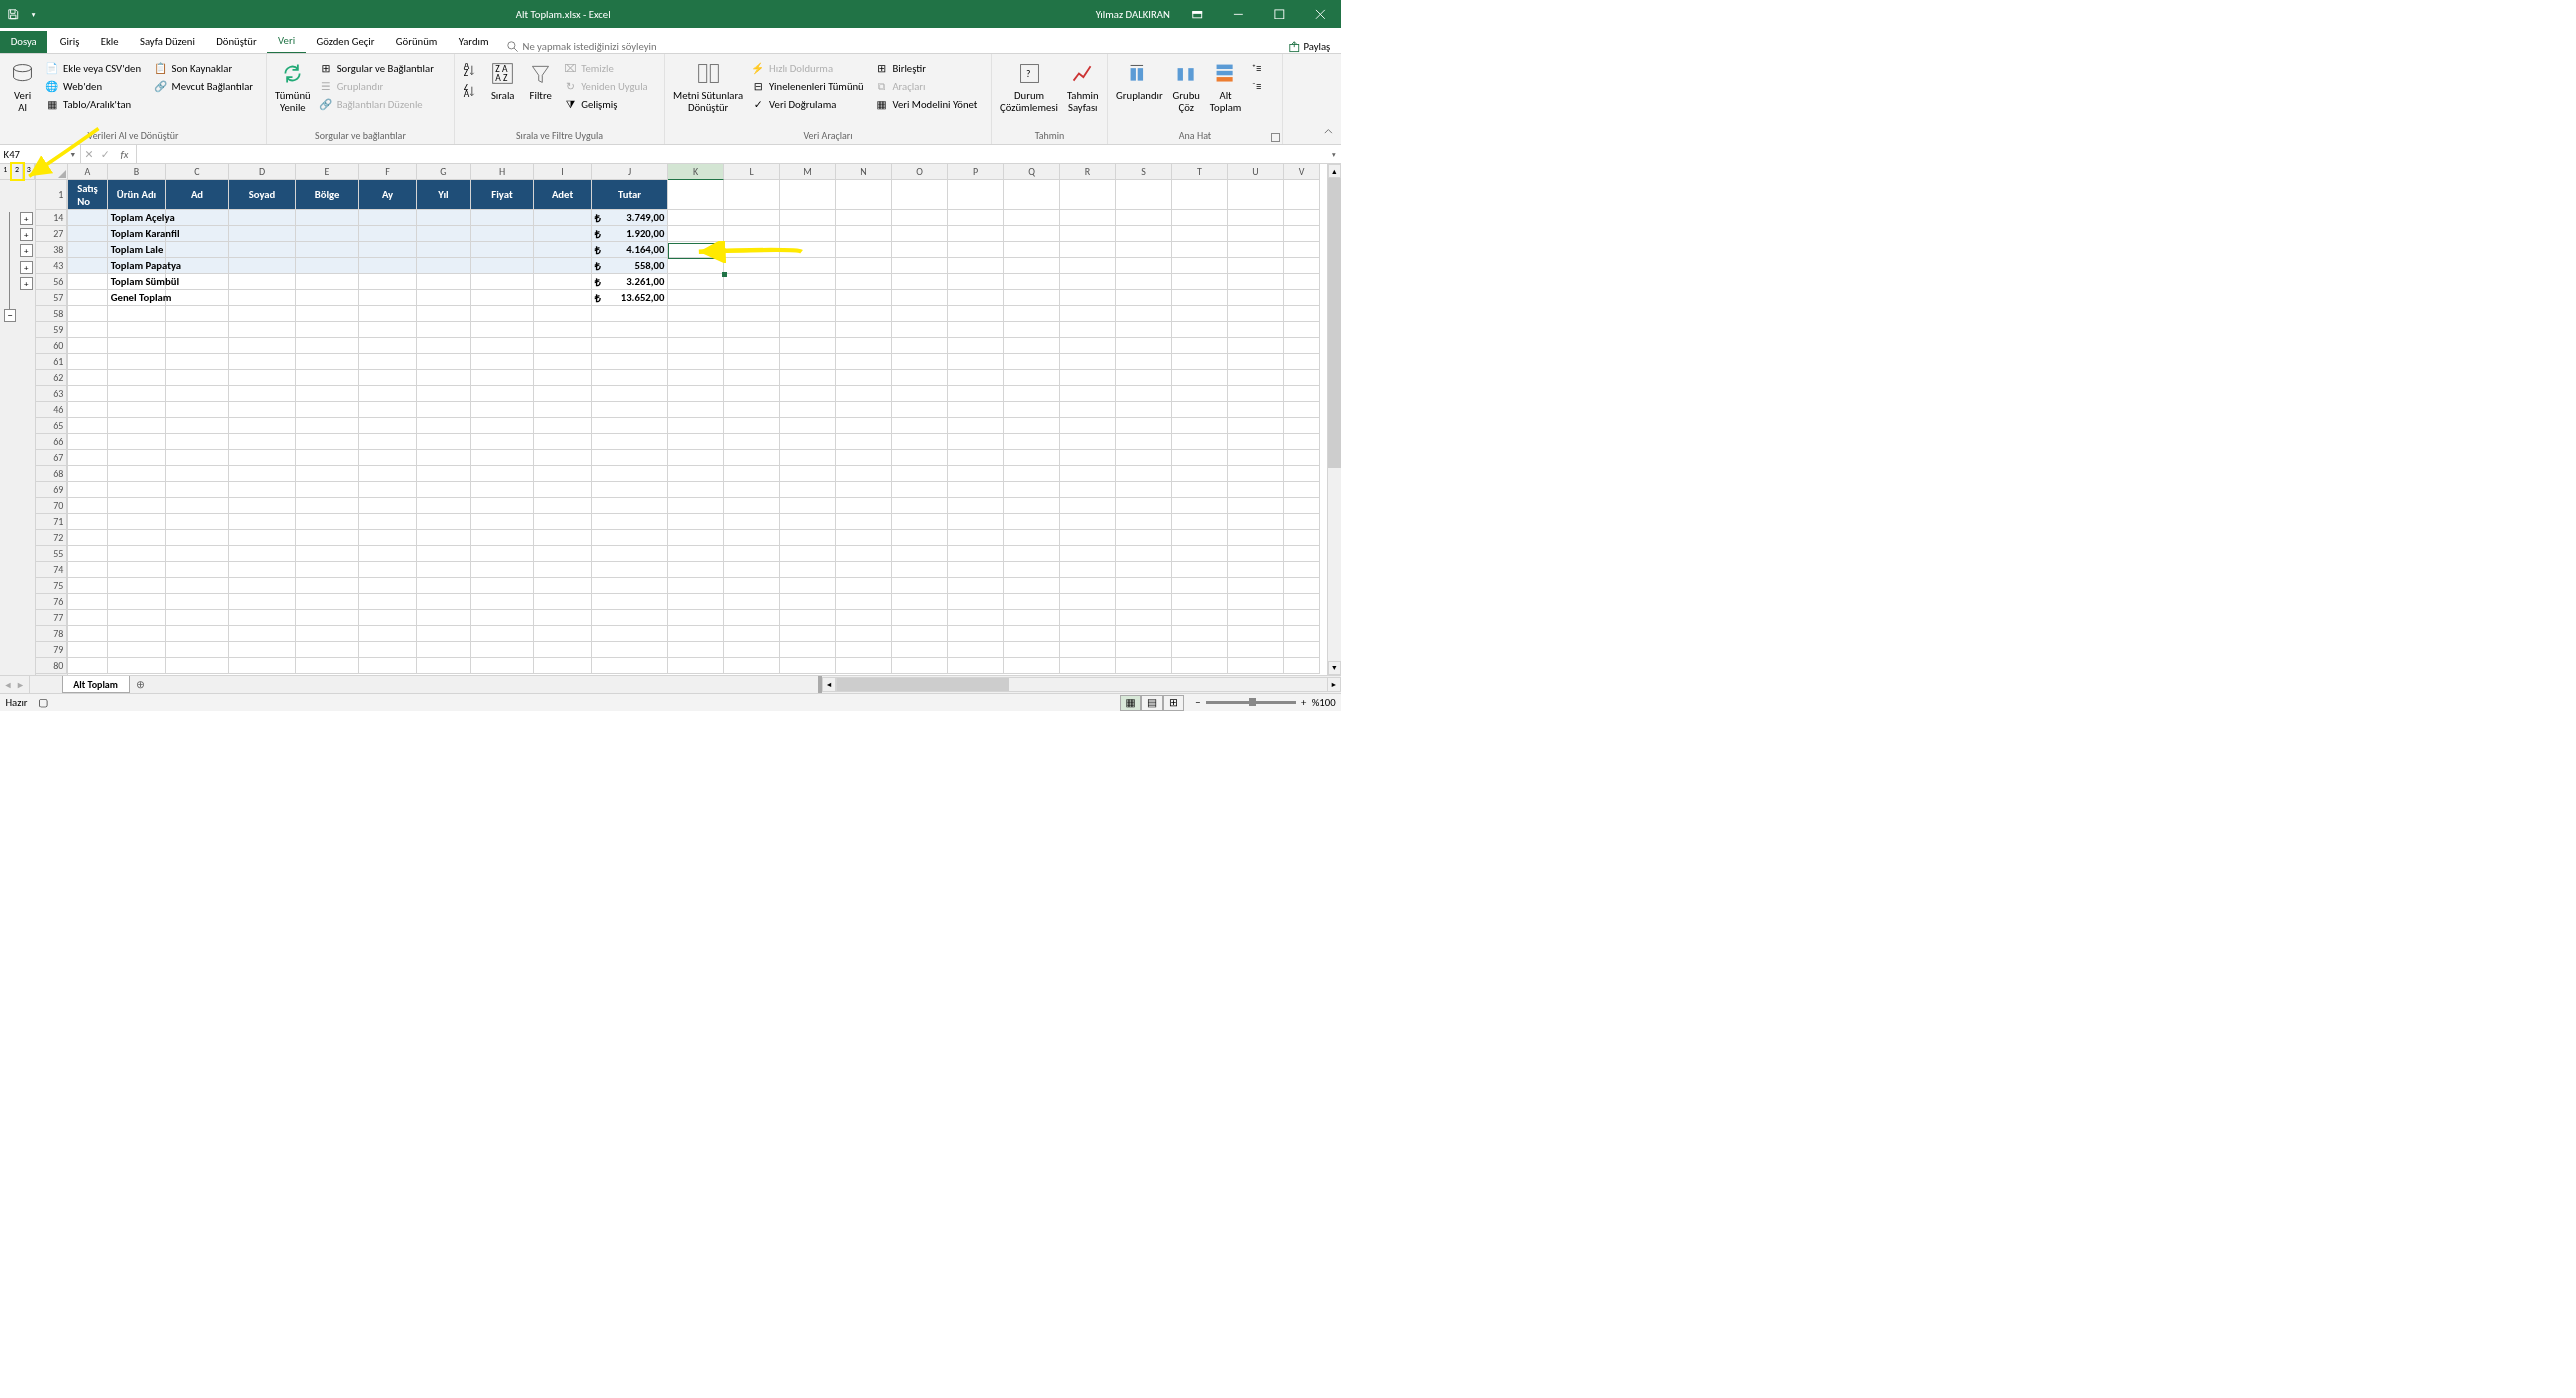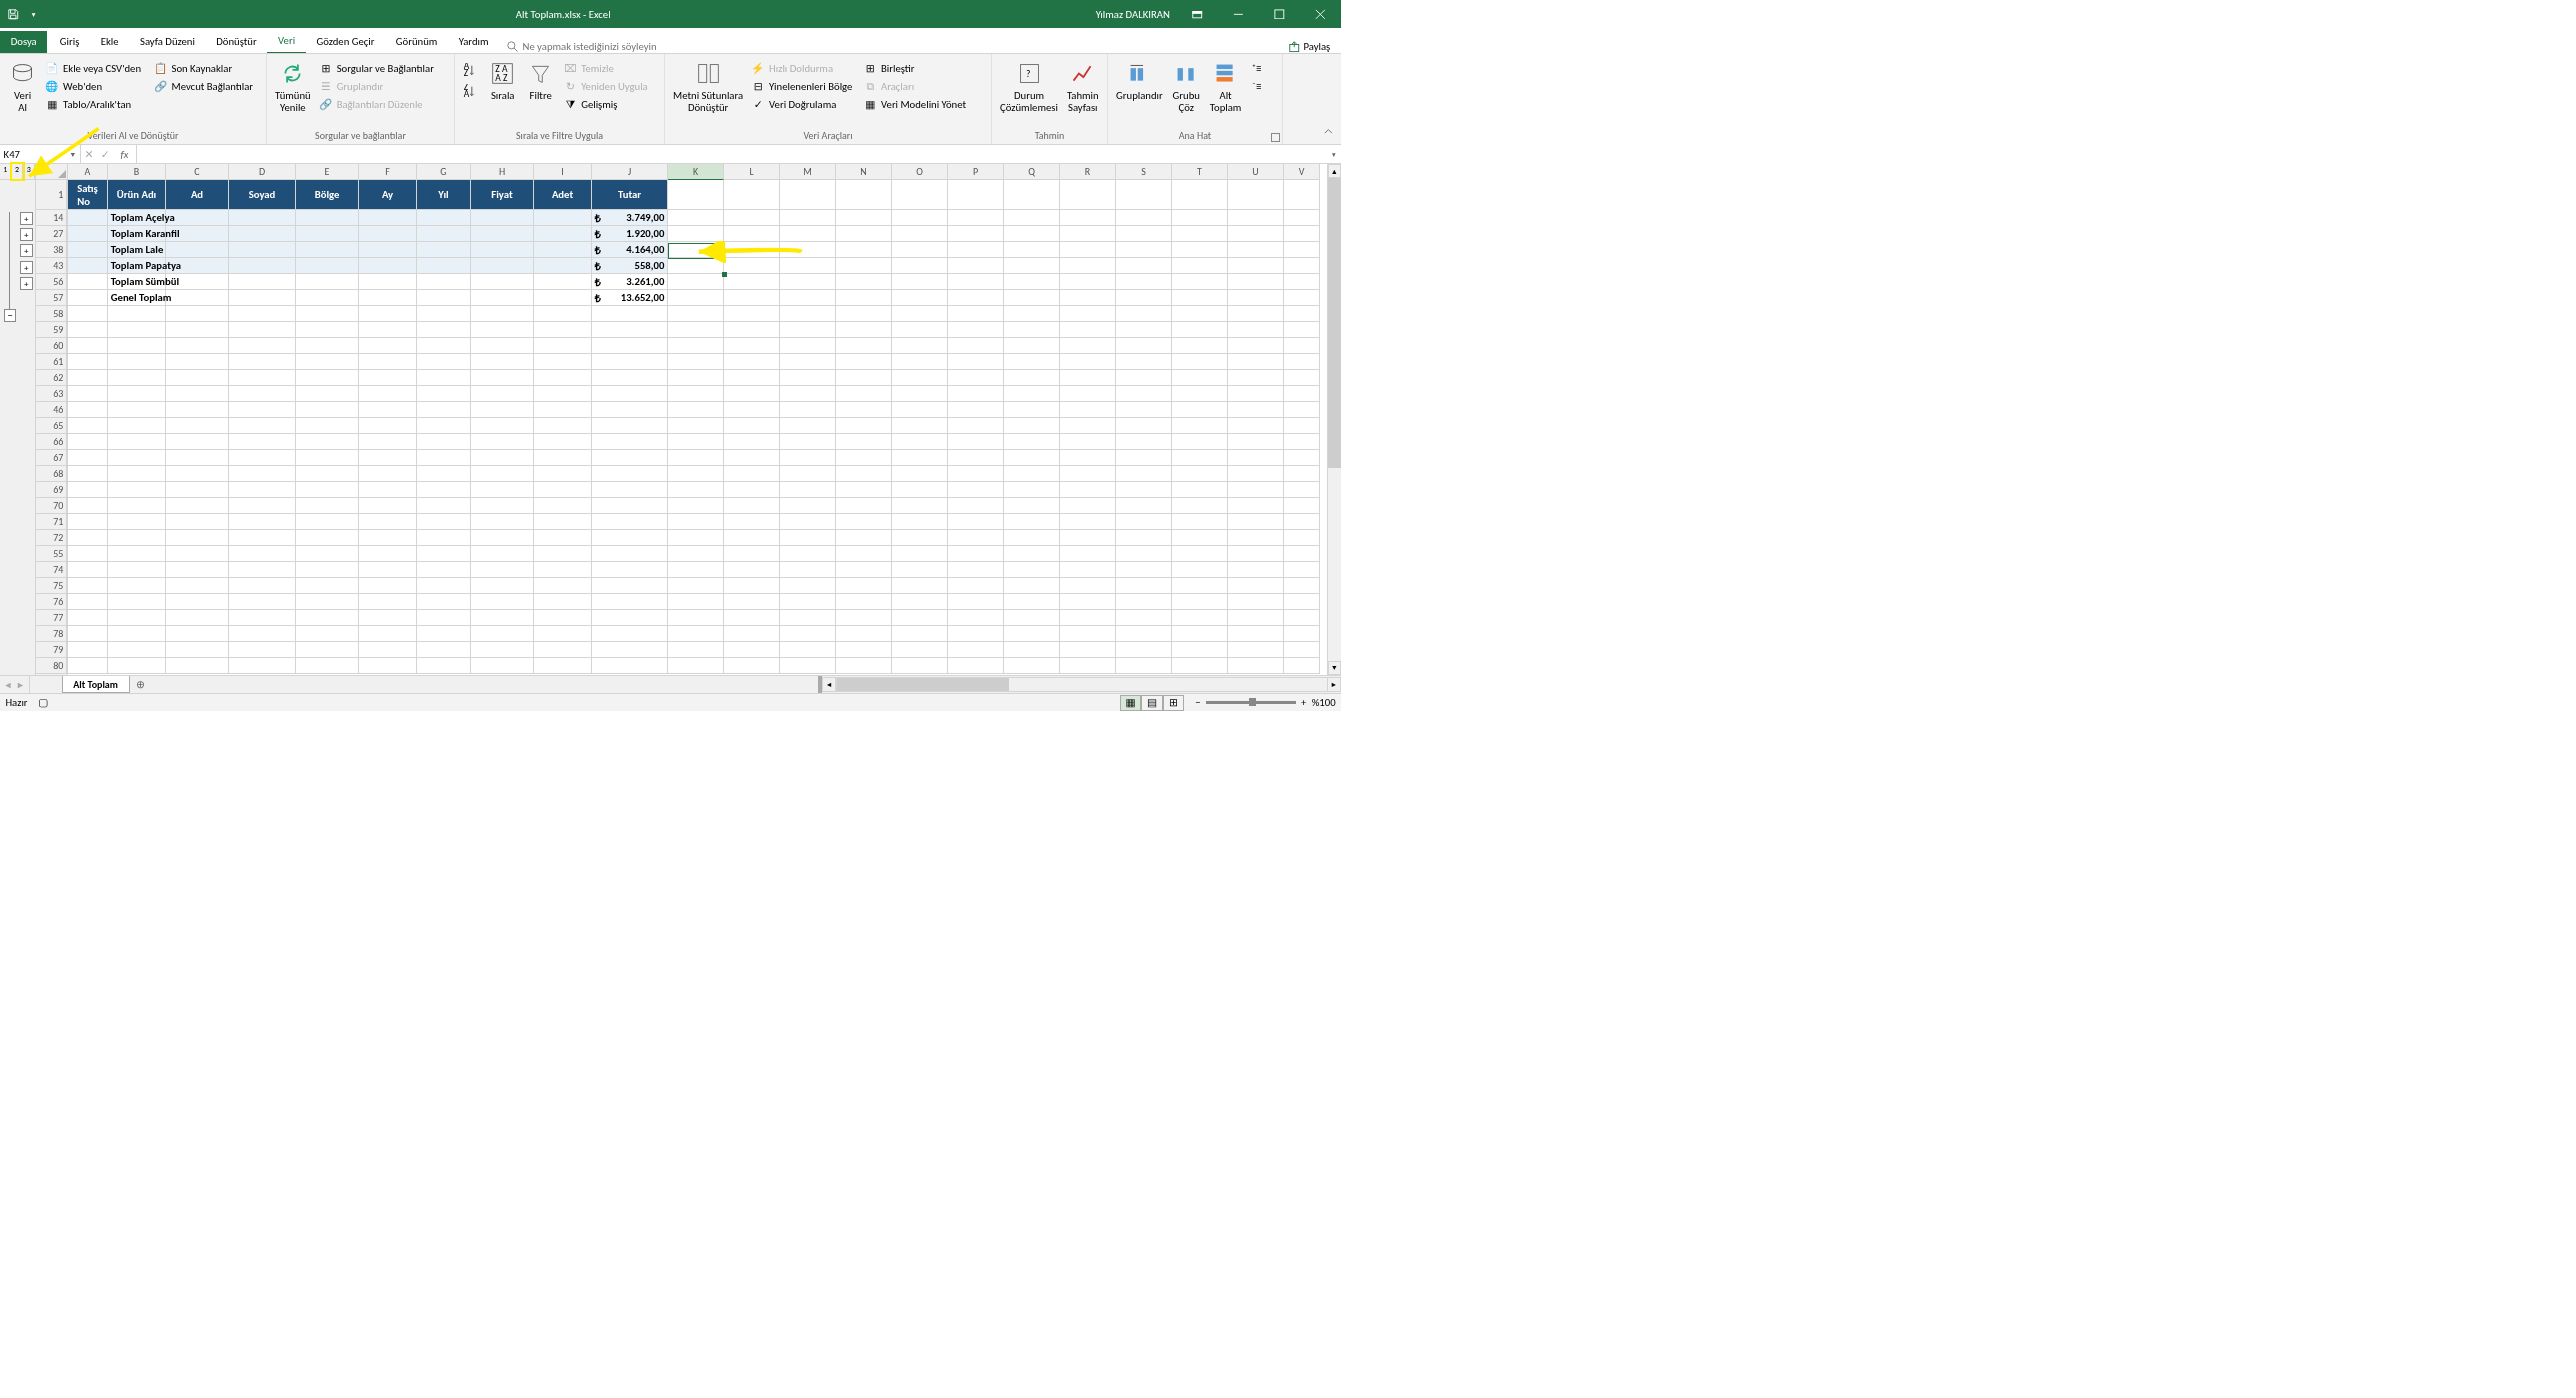--- a/index.html
+++ b/index.html
@@ -321,21 +321,21 @@
         <span style="white-space:pre-line">Metni Sütunlara
 Dönüştür</span>
       </div>
       <div class="stack" style="margin-top:3.6px">
         <div class="btn-row disabled">
             <span class="ico-sm">⚡</span>
             <span>Hızlı Doldurma</span>
           </div>
         <div class="btn-row">
             <span class="ico-sm">⊟</span>
-            <span>Yinelenenleri Bölge</span>
+            <span>Yinelenenleri Tümünü</span>
           </div>
         <div class="btn-row">
             <span class="ico-sm">✓</span>
             <span>Veri Doğrulama</span>
           </div>
       </div>
       <div class="stack" style="margin-top:3.6px;margin-left:3.6px">
         <div class="btn-row">
             <span class="ico-sm">⊞</span>
             <span>Birleştir</span>

